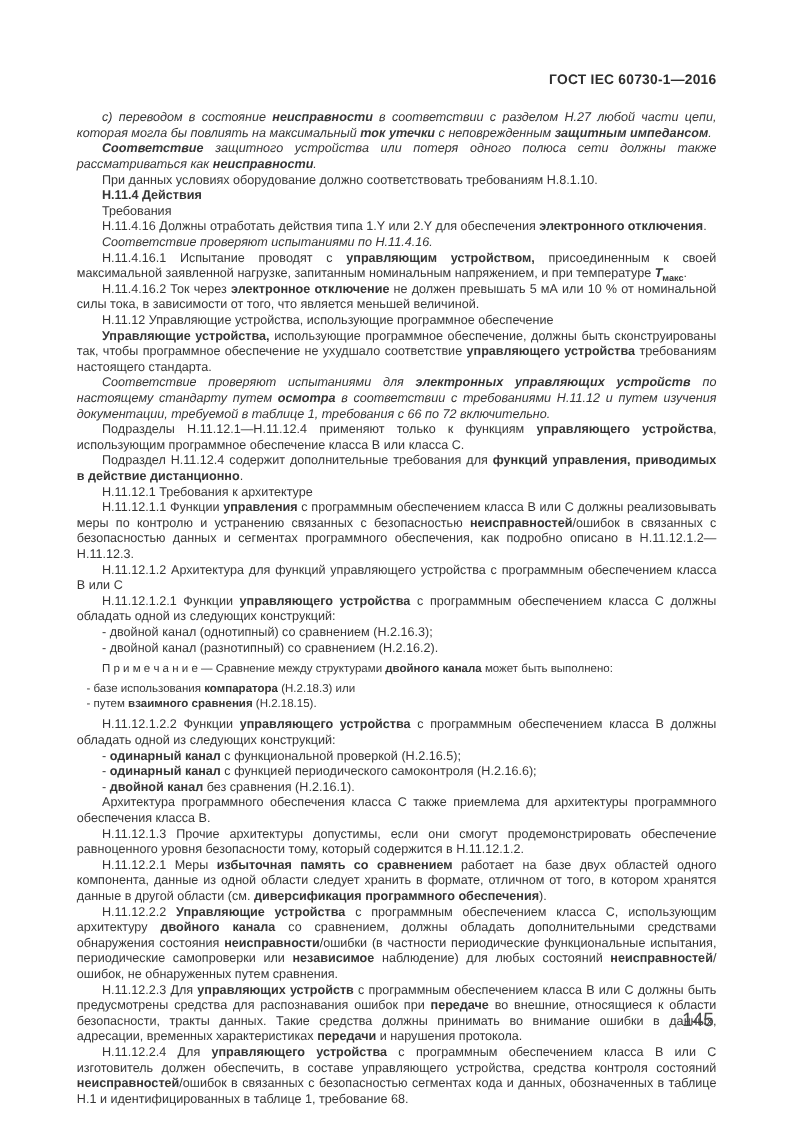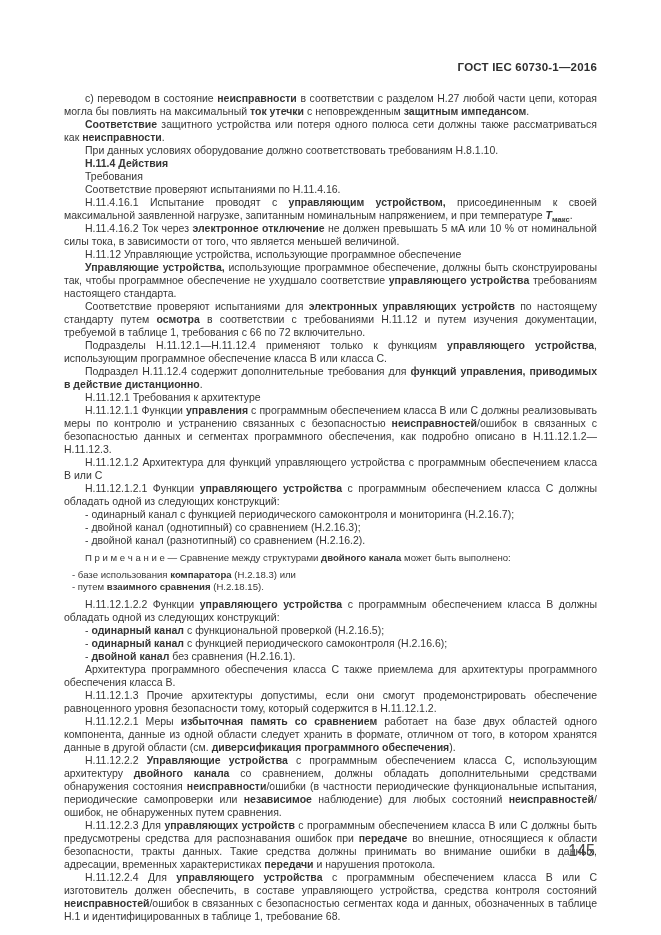--- a/index.html
+++ b/index.html
@@ -34,21 +34,21 @@
     width: 533px;
     font-size: 10.5px;
     line-height: 13px;
   }
   .para {
     margin: 0;
     text-align: justify;
   }
   .ind  { text-indent: 21px; }
   .nli  { text-indent: 8px; }
-  .it   { }
+  .it   { font-style: italic; }
   .bold { font-weight: bold; }
   .b    { font-weight: bold; }
   .i    { font-style: italic; }
   .note {
     font-size: 9.6px;
     line-height: 12px;
   }
   .gap-above { margin-top: 5px; }
   .gap-below { margin-bottom: 5px; }
   .doc-body sub {
@@ -68,33 +68,33 @@
 
 <div class="page">
   <div class="doc-header">ГОСТ IEC 60730-1—2016</div>
 
   <div class="doc-body" id="doc-body">
       <p class="para ind it"><span>с) переводом в состояние </span><span class="b">неисправности</span><span> в соответствии с разделом Н.27 любой части цепи, которая могла бы повлиять на максимальный </span><span class="b">ток утечки</span><span> с неповрежденным </span><span class="b">защитным импедансом</span><span>.</span></p>
       <p class="para ind it"><span class="b">Соответствие</span><span> защитного устройства или потеря одного полюса сети должны также рассматриваться как </span><span class="b">неисправности</span><span>.</span></p>
       <p class="para ind"><span>При данных условиях оборудование должно соответствовать требованиям Н.8.1.10.</span></p>
       <p class="para ind bold"><span>Н.11.4 Действия</span></p>
       <p class="para ind"><span>Требования</span></p>
+      <p class="para ind"><span>Н.11.4.16 Должны отработать действия типа 1.Y или 2.Y для обеспечения </span><span class="b">электронного отключения</span><span>.</span></p>
       <p class="para ind it"><span>Соответствие проверяют испытаниями по Н.11.4.16.</span></p>
       <p class="para ind"><span>Н.11.4.16.1 Испытание проводят с </span><span class="b">управляющим устройством,</span><span> присоединенным к своей максимальной заявленной нагрузке, запитанным номинальным напряжением, и при температуре </span><span class="b i">Т</span><sub class="b">макс</sub><span>.</span></p>
       <p class="para ind"><span>Н.11.4.16.2 Ток через </span><span class="b">электронное отключение</span><span> не должен превышать 5 мА или 10 % от номинальной силы тока, в зависимости от того, что является меньшей величиной.</span></p>
       <p class="para ind"><span>Н.11.12 Управляющие устройства, использующие программное обеспечение</span></p>
       <p class="para ind"><span class="b">Управляющие устройства,</span><span> использующие программное обеспечение, должны быть сконструированы так, чтобы программное обеспечение не ухудшало соответствие </span><span class="b">управляющего устройства</span><span> требованиям настоящего стандарта.</span></p>
       <p class="para ind it"><span>Соответствие проверяют испытаниями для </span><span class="b">электронных управляющих устройств</span><span> по настоящему стандарту путем </span><span class="b">осмотра</span><span> в соответствии с требованиями Н.11.12 и путем изучения документации, требуемой в таблице 1, требования с 66 по 72 включительно.</span></p>
       <p class="para ind"><span>Подразделы Н.11.12.1—Н.11.12.4 применяют только к функциям </span><span class="b">управляющего устройства</span><span>, использующим программное обеспечение класса В или класса С.</span></p>
       <p class="para ind"><span>Подраздел Н.11.12.4 содержит дополнительные требования для </span><span class="b">функций управления, приводимых в действие дистанционно</span><span>.</span></p>
       <p class="para ind"><span>Н.11.12.1 Требования к архитектуре</span></p>
       <p class="para ind"><span>Н.11.12.1.1 Функции </span><span class="b">управления</span><span> с программным обеспечением класса В или С должны реализовывать меры по контролю и устранению связанных с безопасностью </span><span class="b">неисправностей</span><span>/ошибок в связанных с безопасностью данных и сегментах программного обеспечения, как подробно описано в Н.11.12.1.2—Н.11.12.3.</span></p>
       <p class="para ind"><span>Н.11.12.1.2 Архитектура для функций управляющего устройства с программным обеспечением класса В или С</span></p>
       <p class="para ind"><span>Н.11.12.1.2.1 Функции </span><span class="b">управляющего устройства</span><span> с программным обеспечением класса С должны обладать одной из следующих конструкций:</span></p>
-      <p class="para ind"><span>- одинарный канал с функцией периодического самоконтроля и мониторинга (Н.2.16.7);</span></p>
       <p class="para ind"><span>- двойной канал (однотипный) со сравнением (Н.2.16.3);</span></p>
       <p class="para ind"><span>- двойной канал (разнотипный) со сравнением (Н.2.16.2).</span></p>
       <p class="para ind note gap-above gap-below"><span>П р и м е ч а н и е — Сравнение между структурами </span><span class="b">двойного канала</span><span> может быть выполнено:</span></p>
       <p class="para nli note"><span>- базе использования </span><span class="b">компаратора</span><span> (Н.2.18.3) или</span></p>
       <p class="para nli note gap-below"><span>- путем </span><span class="b">взаимного сравнения</span><span> (Н.2.18.15).</span></p>
       <p class="para ind"><span>Н.11.12.1.2.2 Функции </span><span class="b">управляющего устройства</span><span> с программным обеспечением класса В должны обладать одной из следующих конструкций:</span></p>
       <p class="para ind"><span>- </span><span class="b">одинарный канал</span><span> с функциональной проверкой (Н.2.16.5);</span></p>
       <p class="para ind"><span>- </span><span class="b">одинарный канал</span><span> с функцией периодического самоконтроля (Н.2.16.6);</span></p>
       <p class="para ind"><span>- </span><span class="b">двойной канал</span><span> без сравнения (Н.2.16.1).</span></p>
       <p class="para ind"><span>Архитектура программного обеспечения класса С также приемлема для архитектуры программного обеспечения класса В.</span></p>

